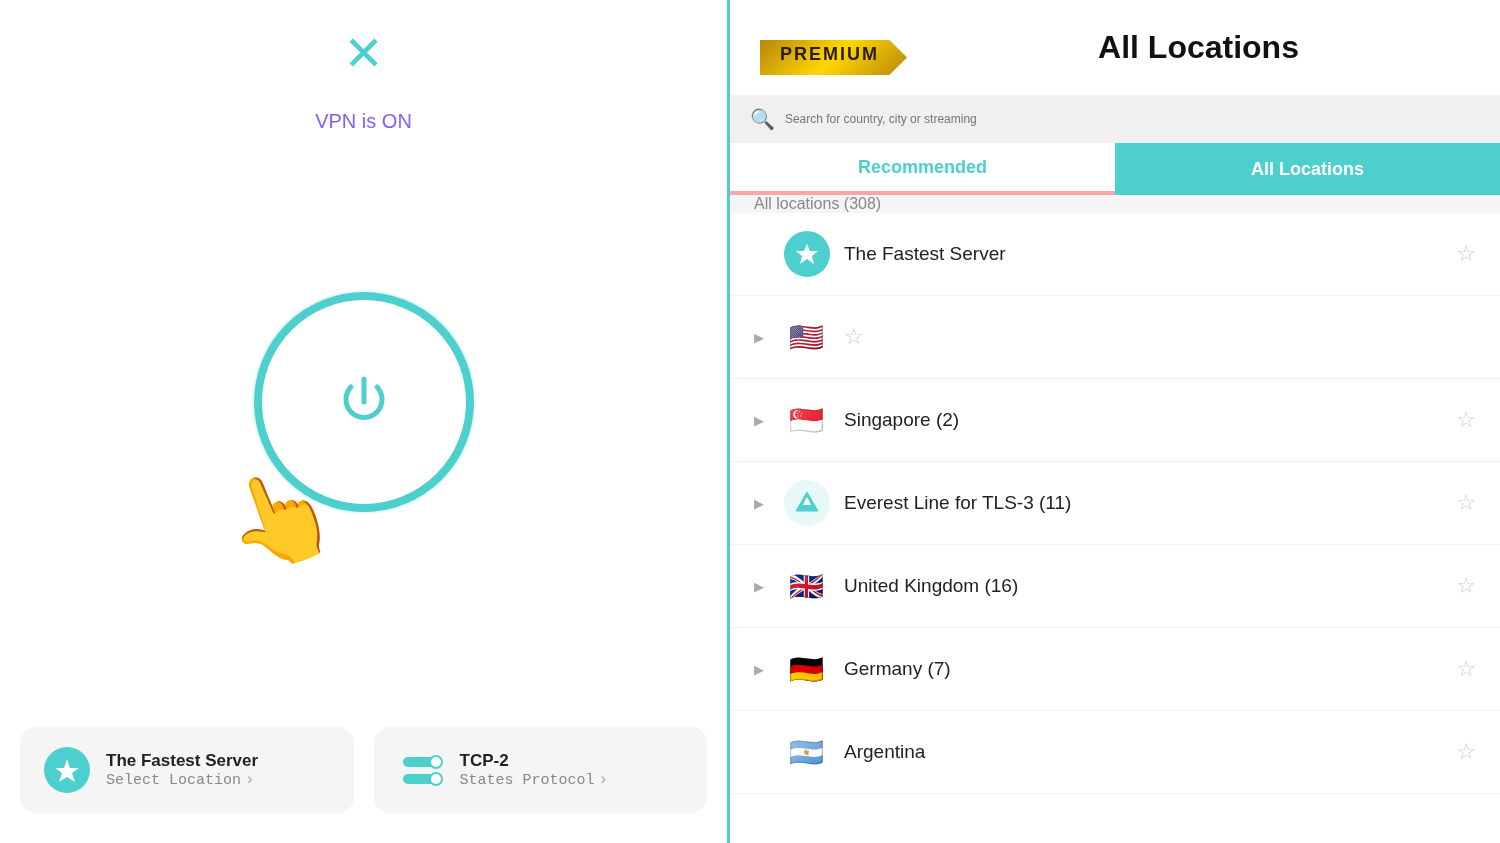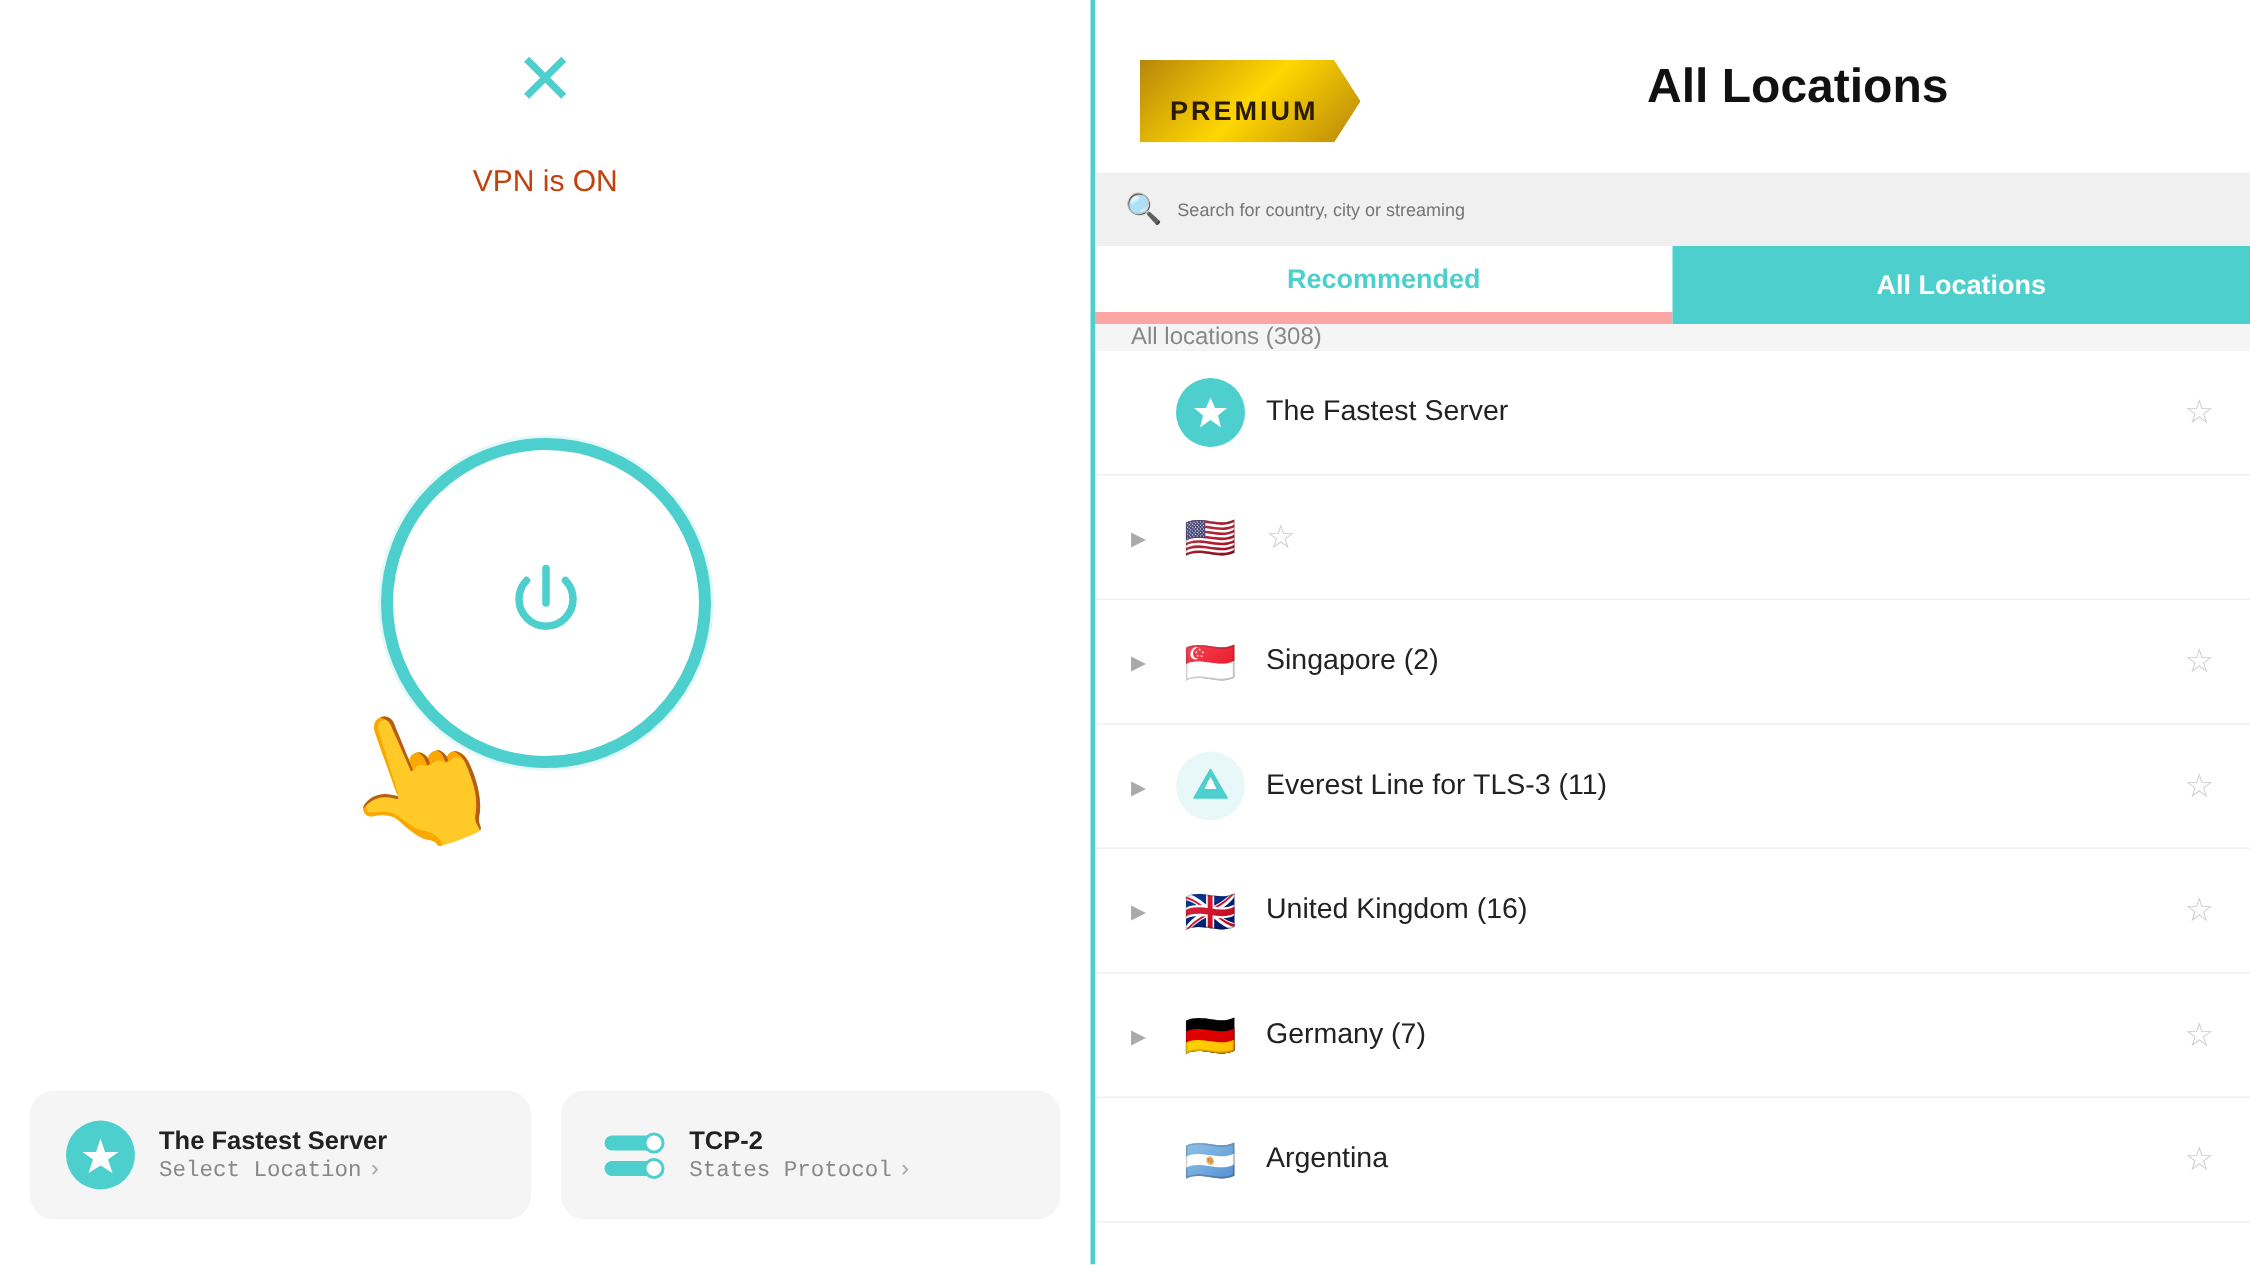--- a/index.html
+++ b/index.html
@@ -39,21 +39,21 @@
       font-weight: 300;
       line-height: 1;
     }
 
     .vpn-status {
       position: absolute;
       top: 110px;
       left: 50%;
       transform: translateX(-50%);
       font-size: 20px;
-      color: #c2410c;
+      color: #8b5cf6;
       white-space: nowrap;
     }
 
     .power-button-area {
       margin-top: -40px;
       position: relative;
       width: 240px;
       height: 240px;
       display: flex;
       align-items: center;
@@ -189,21 +189,21 @@
       align-items: center;
       padding: 20px 30px;
       gap: 20px;
     }
 
     .premium-badge {
       background: linear-gradient(135deg, #b8860b, #ffd700, #b8860b);
       color: #2a1a00;
       font-weight: 900;
       font-size: 18px;
-      padding: 24px 28px 10px 20px;
+      padding: 4px 28px 10px 20px;
       position: relative;
       clip-path: polygon(0 0, 88% 0, 100% 50%, 88% 100%, 0 100%);
       letter-spacing: 2px;
       margin-top: 20px;
     }
 
     .all-locations-title {
       font-size: 32px;
       font-weight: 700;
       color: #111;
@@ -247,21 +247,21 @@
       align-items: center;
       justify-content: center;
       font-size: 18px;
       font-weight: 600;
       cursor: pointer;
     }
 
     .tab-recommended {
       background: #fff;
       color: #4dcfce;
-      border-bottom: 8px solid #fca5a5;
+      border-bottom: 4px solid #fca5a5;
     }
 
     .tab-all {
       background: #4dcfce;
       color: #fff;
     }
 
     
     .location-header {
       padding: 0 24px;

